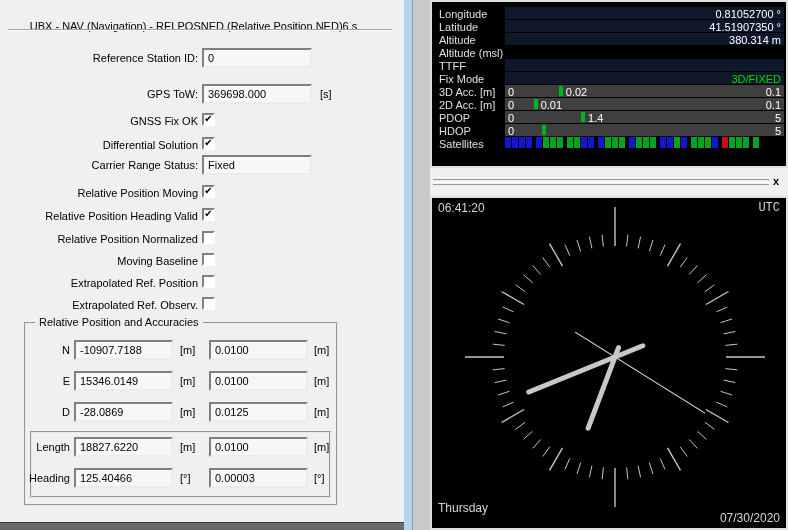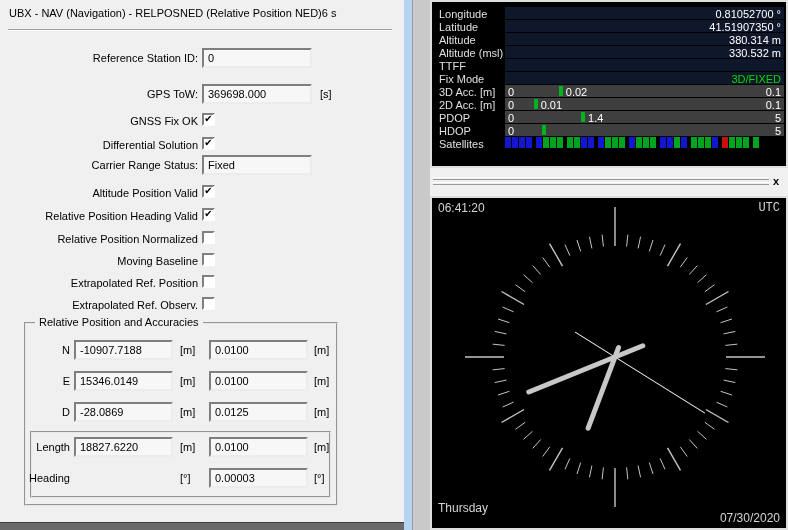--- a/index.html
+++ b/index.html
@@ -1,21 +1,21 @@
 <!DOCTYPE html>
 <html><head>
 <meta charset="utf-8">
 <style>
   html,body{margin:0;padding:0;background:#202020;}
   *{box-sizing:border-box;font-family:"Liberation Sans",sans-serif;}
   .screen{position:relative;width:788px;height:530px;background:#f0f0f0;overflow:hidden;font-size:11px;color:#000;}
 
   
   .left-panel{position:absolute;left:0;top:0;width:404px;height:522px;background:#f0f0f0;overflow:hidden;}
-  .msg-title-row{position:absolute;left:0;top:0;width:100%;padding:7px 26px 0 9px;display:flex;justify-content:flex-start;white-space:nowrap;}
+  .msg-title-row{position:absolute;left:0;top:0;width:100%;padding:20px 26px 0 9px;display:flex;justify-content:center;white-space:nowrap;}
   .title-sep{position:absolute;left:8px;top:29px;width:384px;height:2px;border-top:1px solid #a0a0a0;border-bottom:1px solid #ffffff;}
   .row{position:absolute;left:0;width:404px;height:21px;}
   .lbl{position:absolute;right:206px;top:4px;white-space:nowrap;}
   .field{position:absolute;left:202px;top:0;width:110px;height:20px;background:#f7f7f7;
          border:2px solid;border-color:#7f7f7f #ececec #ececec #7f7f7f;
          padding:2px 0 0 4px;white-space:nowrap;overflow:hidden;}
   .unit{position:absolute;left:320px;top:4px;white-space:nowrap;}
   .cb{position:absolute;left:202px;top:2px;width:13px;height:13px;background:#fff;
       border:2px solid;border-color:#808080 #ffffff #ffffff #808080;
       font-size:10px;line-height:8px;text-align:center;color:#000;}
@@ -98,21 +98,21 @@
       <span class="lbl">Differential Solution</span>
       <span class="cb" data-checked="true"></span>
     </div>
 
     <div class="row" style="top:155px">
       <span class="lbl">Carrier Range Status:</span>
       <div class="field">Fixed</div>
     </div>
 
     <div class="row" style="top:183px">
-      <span class="lbl">Altitude Position Valid</span>
+      <span class="lbl">Relative Position Moving</span>
       <span class="cb" data-checked="true"></span>
     </div>
 
     <div class="row" style="top:206px">
       <span class="lbl">Relative Position Heading Valid</span>
       <span class="cb" data-checked="true"></span>
     </div>
 
     <div class="row" style="top:229px">
       <span class="lbl">Relative Position Normalized</span>
@@ -166,20 +166,21 @@
       <div class="grow" style="top:113px">
         <span class="glbl">Length</span>
         <div class="gfield1">18827.6220</div>
         <span class="gunit1">[m]</span>
         <div class="gfield2">0.0100</div>
         <span class="gunit2">[m]</span>
       </div>
 
       <div class="grow" style="top:144px">
         <span class="glbl">Heading</span>
+        <div class="gfield1">125.40466</div>
         <span class="gunit1">[°]</span>
         <div class="gfield2">0.00003</div>
         <span class="gunit2">[°]</span>
       </div>
     </div>
   </section>
 
   <div class="bottom-bar"></div>
   <div class="blue-strip"></div>
   <div class="gutter"></div>
@@ -192,21 +193,20 @@
     <div class="d-row" style="top:18px">
       <span class="d-label">Latitude</span>
       <div class="d-cell">41.51907350 °</div>
     </div>
     <div class="d-row" style="top:31px">
       <span class="d-label">Altitude</span>
       <div class="d-cell">380.314 m</div>
     </div>
     <div class="d-row" style="top:44px">
       <span class="d-label">Altitude (msl)</span>
-      <div class="d-cell">330.532 m</div>
     </div>
     <div class="d-row" style="top:57px">
       <span class="d-label">TTFF</span>
       <div class="d-cell"></div>
     </div>
     <div class="d-row" style="top:70px">
       <span class="d-label">Fix Mode</span>
       <div class="d-cell" style="color:#00dc00;">3D/FIXED</div>
     </div>
 

